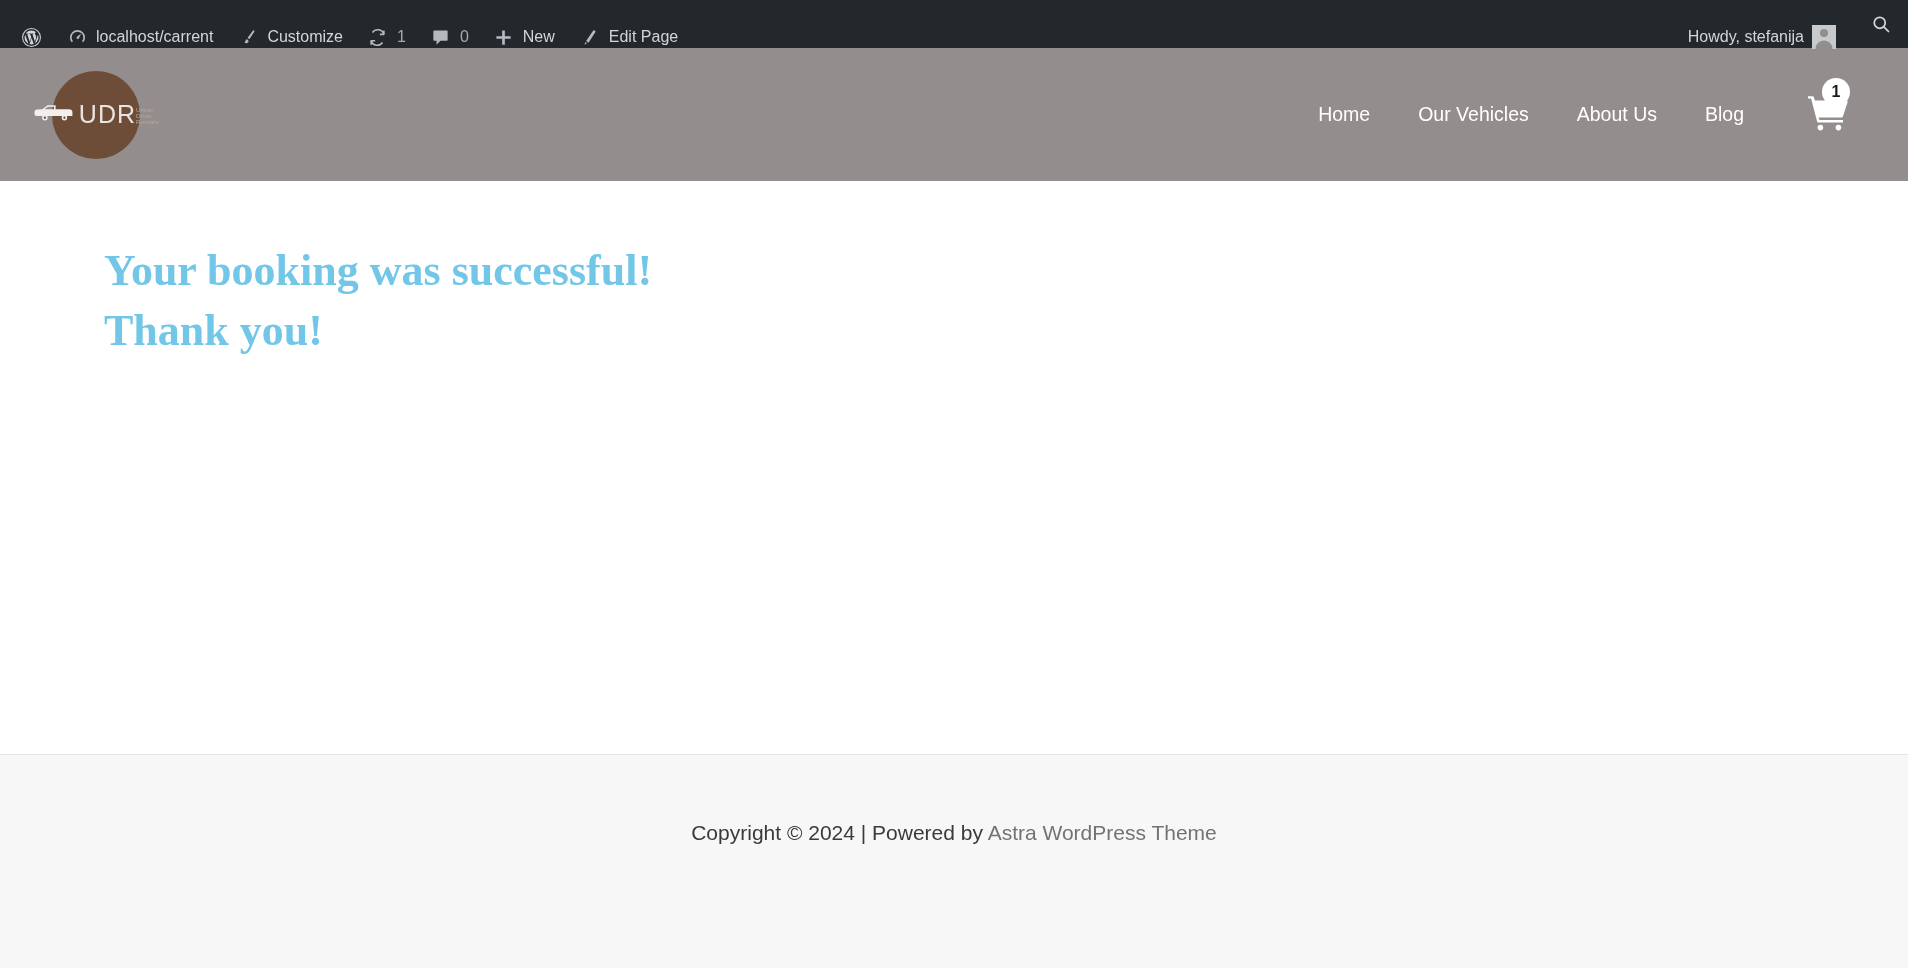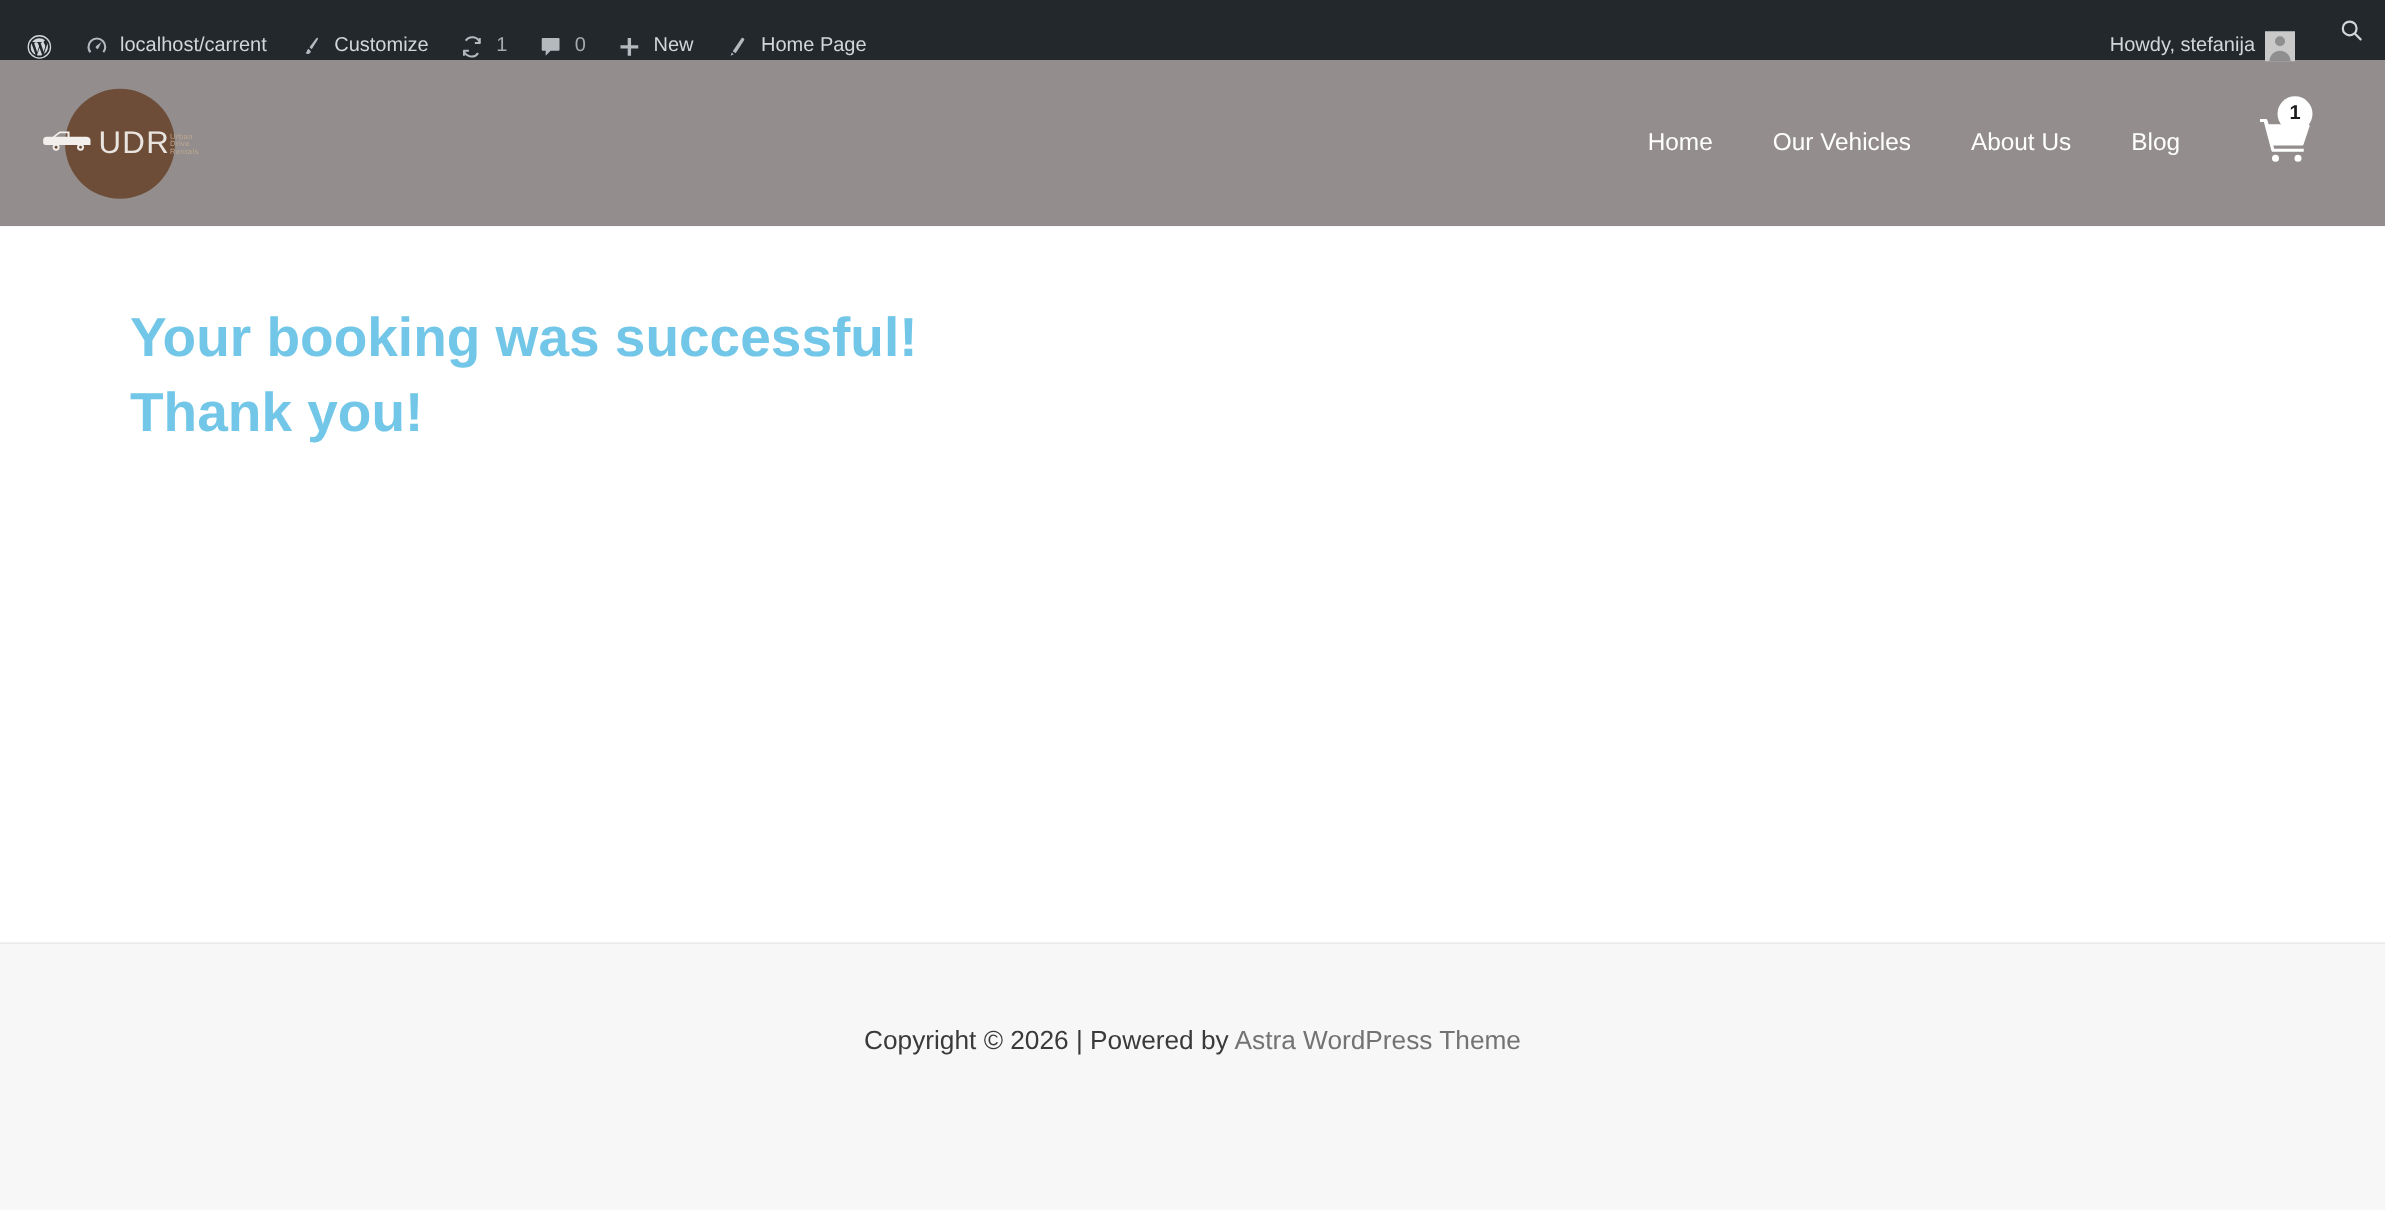--- a/index.html
+++ b/index.html
@@ -137,20 +137,21 @@
     min-height:573px;
     padding:60px 0 0 0;
   }
   .container{ max-width:1804px; margin:0 auto; padding:0 52px; }
   .page-title{
     color:#72c6e7;
     font-size:44px;
     font-weight:700;
     line-height:1.36;
     max-width:900px;
+    font-family:Liberation Serif, serif;
   }
 
   
   .site-footer{
     background:#f7f7f7;
     border-top:1px solid #e6e6e6;
     height:214px;
     display:flex;
     align-items:flex-start;
     justify-content:center;
@@ -225,21 +226,21 @@
       </span>
       <span>New</span>
     </div>
 
     <div class="ab-item">
       <span class="ab-ico">
         <svg width="19" height="19" viewBox="0 0 24 24" fill="#b4b9be">
           <path d="M18.6 3.2c-.7-.6-1.6-.4-2.1.3L7.8 16.3l3 2.2L19.3 5.4c.5-.8.3-1.6-.7-2.2zM6.9 17.6 5.6 21l3.2-1.6z"></path>
         </svg>
       </span>
-      <span>Home Page</span>
+      <span>Edit Page</span>
     </div>
 
 
   </div>
 
   <div class="ab-group ab-right">
     <div class="ab-item">
       <span>Howdy, stefanija</span>
       <span class="ab-avatar">
         <svg width="24" height="24" viewBox="0 0 24 24" fill="#8f8f8f">
@@ -299,15 +300,15 @@
   <div class="container">
     <h1 class="page-title">
       <span>Your booking was successful!</span><br>
       <span>Thank you!</span>
     </h1>
   </div>
 </main>
 
 <footer class="site-footer">
   <div class="footer-text">
-    <span>Copyright © 2026 | Powered by </span><a href="#">Astra WordPress Theme</a>
+    <span>Copyright © 2024 | Powered by </span><a href="#">Astra WordPress Theme</a>
   </div>
 </footer>
 
 </body></html>

